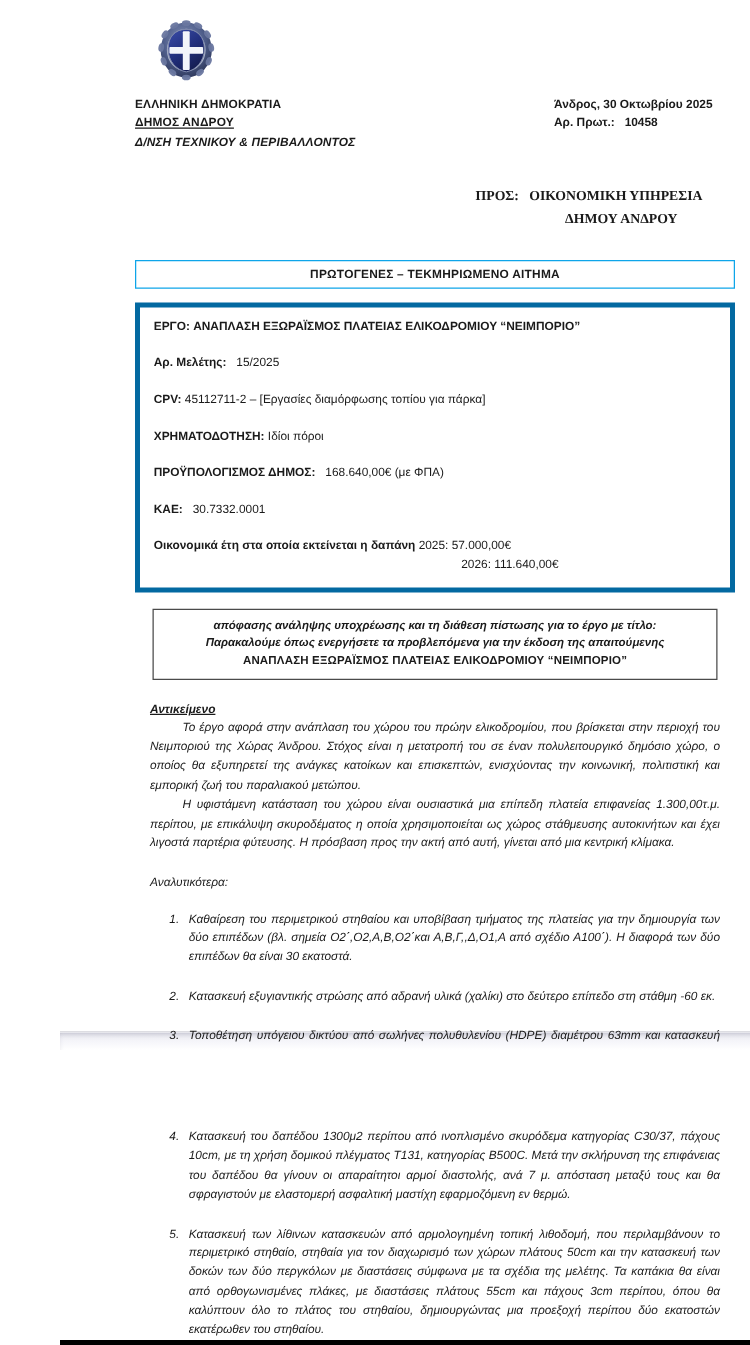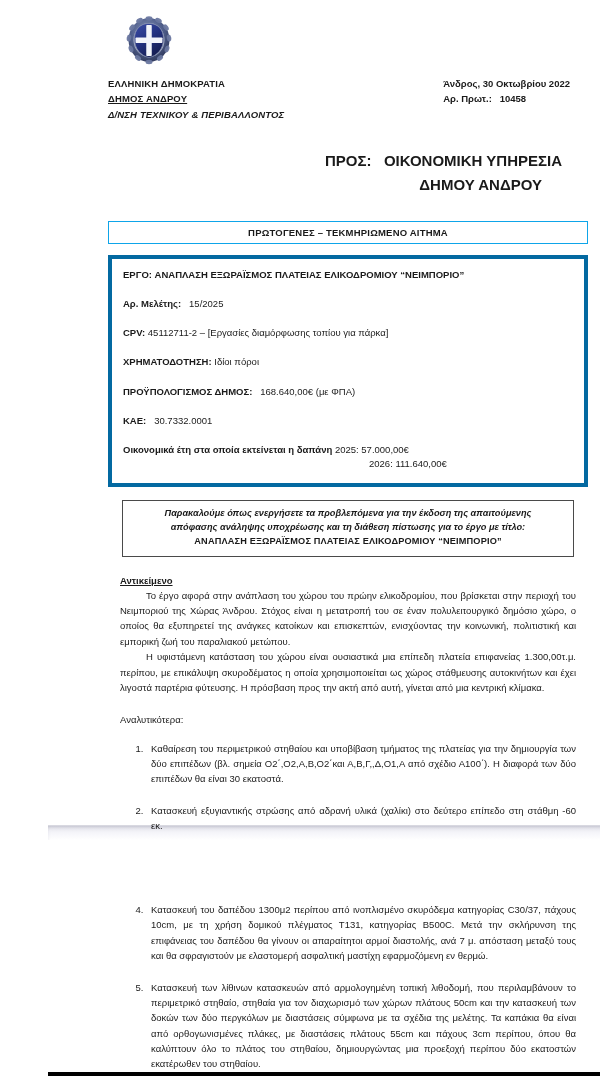--- a/index.html
+++ b/index.html
@@ -72,24 +72,25 @@
     font-weight: bold;
     line-height: 1.62;
     text-align: left;
     padding-right: 18px;
     white-space: nowrap;
   }
   .head-right .place-line { text-align: center; }
 
   .recipient {
     margin-top: 27px;
-    font-size: 15px;
-    font-weight: bold;
-    line-height: 1.62;
-    white-space: nowrap;
+    font-size: 11px;
+    font-weight: bold;
+    line-height: 1.62;
+    white-space: nowrap;
+    font-family: Liberation Serif, serif;
   }
   .recipient .r2 { text-align: center; padding-left: 26px; }
 
   
   .title-box {
     margin-top: 23px;
     border: 1px solid #0ea5e9;
     text-align: center;
     font-size: 9.5px;
     font-weight: bold;
@@ -128,21 +129,21 @@
     font-size: 9.2px;
     line-height: 1.52;
   }
   .request-box .rb-title {
     font-style: normal;
     font-weight: bold;
     letter-spacing: 0.15px;
   }
 
   
-  .body-area { margin-top: 18px; padding: 0 12px 0 12px; }
+  .body-area { margin-top: 18px; padding: 0 12px 0 12px; font-style: italic; }
   .section-head {
     font-size: 9.5px;
     font-weight: bold;
     text-decoration: underline;
     margin-bottom: 2px;
   }
   .para {
     font-size: 9.5px;
     line-height: 1.62;
     text-align: justify;
@@ -218,21 +219,21 @@
         </div>
 
         <div class="head-cols">
           <div class="head-left">
             <div>ΕΛΛΗΝΙΚΗ ΔΗΜΟΚΡΑΤΙΑ</div>
             <div class="underlined">ΔΗΜΟΣ ΑΝΔΡΟΥ</div>
             <div class="italic">Δ/ΝΣΗ  ΤΕΧΝΙΚΟΥ &amp; ΠΕΡΙΒΑΛΛΟΝΤΟΣ</div>
           </div>
 
           <div class="head-right">
-            <div class="place-line">Άνδρος, 30 Οκτωβρίου 2022</div>
+            <div class="place-line">Άνδρος, 30 Οκτωβρίου 2025</div>
             <div>
               <span>Αρ. Πρωτ.:</span>
               &nbsp;
               <span>10458</span>
             </div>
           </div>
         </div>
 
         <div class="recipient">
           <div class="r1" style="text-align:right; padding-right:26px;">
@@ -277,22 +278,22 @@
           <span class="val">30.7332.0001</span>
         </div>
         <div class="detail-row" style="margin-bottom:0;">
           <span class="lbl">Οικονομικά έτη στα οποία εκτείνεται η δαπάνη</span>
           <span class="val">2025: 57.000,00€</span>
         </div>
         <div class="year-second">2026: 111.640,00€</div>
       </div>
 
       <div class="request-box">
+        <div>απόφασης ανάληψης υποχρέωσης και τη διάθεση πίστωσης για το έργο με τίτλο:</div>
         <div>Παρακαλούμε όπως ενεργήσετε τα προβλεπόμενα για την έκδοση της απαιτούμενης</div>
-        <div>απόφασης ανάληψης υποχρέωσης και τη διάθεση πίστωσης για το έργο με τίτλο:</div>
         <div class="rb-title">ΑΝΑΠΛΑΣΗ ΕΞΩΡΑΪΣΜΟΣ ΠΛΑΤΕΙΑΣ ΕΛΙΚΟΔΡΟΜΙΟΥ “ΝΕΙΜΠΟΡΙΟ”</div>
       </div>
 
       <div class="body-area">
         <div class="section-head">Αντικείμενο</div>
         <p class="para">Το έργο αφορά στην ανάπλαση του χώρου του πρώην ελικοδρομίου, που βρίσκεται στην περιοχή του Νειμποριού της Χώρας Άνδρου. Στόχος είναι η μετατροπή του σε έναν πολυλειτουργικό δημόσιο χώρο, ο οποίος θα εξυπηρετεί της ανάγκες κατοίκων και επισκεπτών, ενισχύοντας την κοινωνική, πολιτιστική και εμπορική ζωή του παραλιακού μετώπου.</p>
         <p class="para">Η υφιστάμενη κατάσταση του χώρου είναι ουσιαστικά μια επίπεδη πλατεία επιφανείας 1.300,00τ.μ. περίπου, με επικάλυψη σκυροδέματος η οποία χρησιμοποιείται ως χώρος στάθμευσης αυτοκινήτων και έχει λιγοστά παρτέρια φύτευσης. Η πρόσβαση προς την ακτή από αυτή, γίνεται από μια κεντρική κλίμακα.</p>
         <div class="lead-in">Αναλυτικότερα:</div>
 
         <ol class="items">

